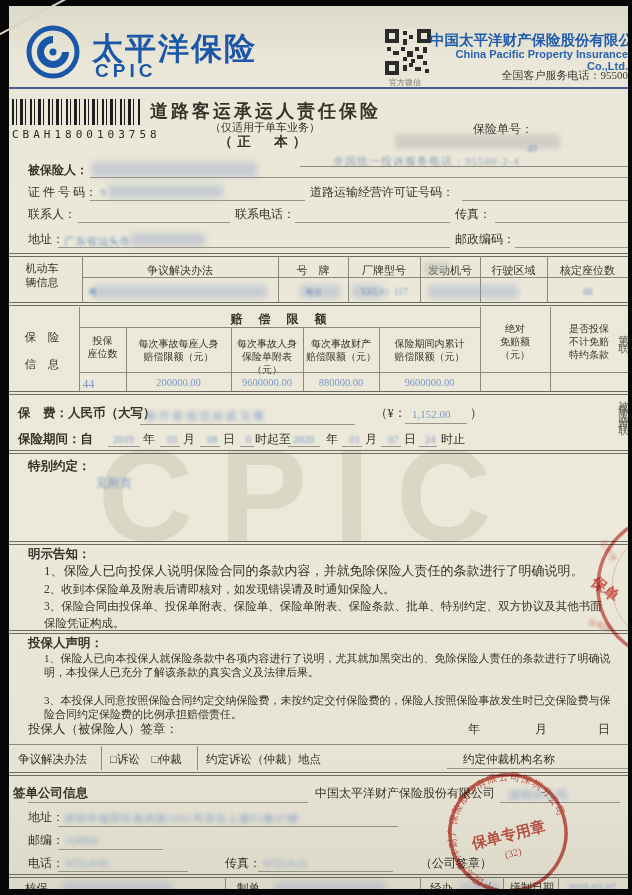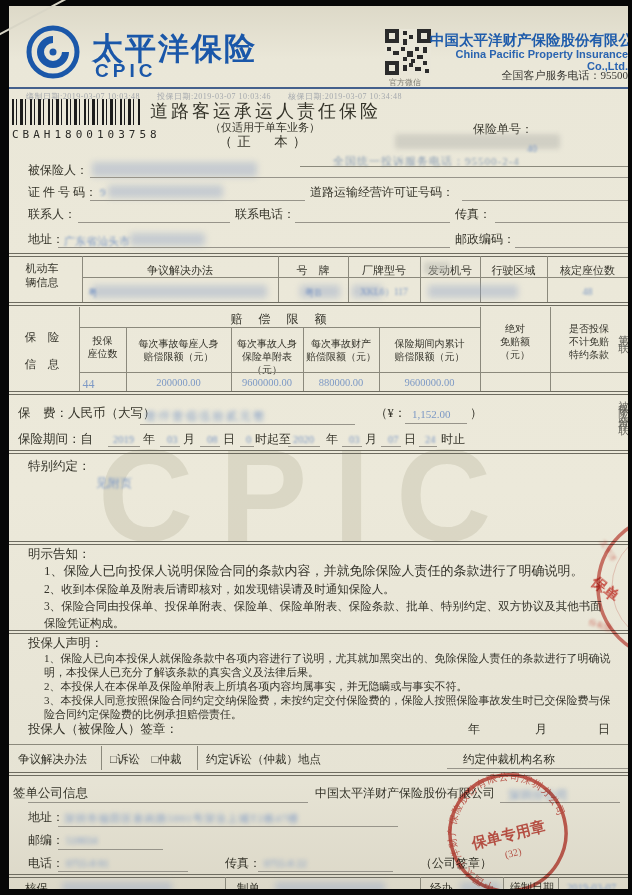--- a/index.html
+++ b/index.html
@@ -2,21 +2,21 @@
 <html><head>
 <meta charset="utf-8">
 <style>
   html,body{margin:0;padding:0}
   #page{position:relative;width:632px;height:895px;background:#070707;overflow:hidden;
         font-family:"Liberation Serif","DejaVu Serif",serif}
   #paper{position:absolute;left:9px;top:6px;width:619px;height:883px;
          background:linear-gradient(180deg,#ddd9c8,#eae7d8 6%,#ecE9da 55%,#e6e3d4 88%,#dcd8c8)}
   .abs{position:absolute}
   .t{color:#343329;font-size:12px;line-height:1.25;white-space:nowrap}
-  .b{font-weight:normal}
+  .b{font-weight:bold}
   .c{text-align:center}
   .pre{white-space:pre-line}
   .blue{color:#7d99c5}
   .gray{color:#a4a8ad}
   .bl06{filter:blur(.6px)}
   .bl1{filter:blur(1.2px)}
   .bl2{filter:blur(2.2px)}
   .streak{background:rgba(146,162,198,.40);filter:blur(3px);border-radius:2px}
   .gstreak{background:rgba(188,188,180,.55);filter:blur(2.5px);border-radius:2px}
   .ul{border-bottom:1px solid #97948a;height:0}
@@ -79,21 +79,20 @@
         <rect x="20" y="20" width="2" height="2"></rect>
     </g>
   </svg>
   <div class="abs" style="left:389px;top:77px;font-size:8px;color:#77756c">官方微信</div>
 
   <div class="abs" style="left:430px;top:31px;width:198px;text-align:right;font-size:14.5px;font-weight:bold;color:#1f5cab;font-family:'Liberation Sans','DejaVu Sans',sans-serif;white-space:nowrap">中国太平洋财产保险股份有限公司</div>
   <div class="abs" style="left:430px;top:48px;width:198px;text-align:right;font-size:11px;font-weight:bold;color:#2a64b0;font-family:'Liberation Sans','DejaVu Sans',sans-serif">China Pacific Property Insurance Co.,Ltd.</div>
   <div class="abs" style="left:430px;top:68px;width:198px;text-align:right;font-size:11px;color:#3a3934">全国客户服务电话：95500</div>
 
   <div class="abs" style="left:9px;top:87px;width:619px;border-top:2.5px solid #44608c"></div>
-  <div class="abs gray bl06" style="left:26px;top:91px;font-size:8px;letter-spacing:.5px">缮制日期:2019-03-07 10:03:48　　投保日期:2019-03-07 10:03:46　　核保日期:2019-03-07 10:34:48</div>
 
   <div class="abs barcode" style="left:12px;top:99px;width:130px;height:26px"></div>
   <div class="abs mono" style="left:12px;top:128px;font-size:11px;letter-spacing:4px;color:#2a2a26">CBAH1800103758</div>
 
   <div class="abs t b c" style="left:150px;top:100px;width:230px;font-size:18px;letter-spacing:3px">道路客运承运人责任保险</div>
   <div class="abs t b c" style="left:150px;top:134px;width:230px;font-size:13.5px;letter-spacing:5px">（正　本）</div>
   <div class="abs t c" style="left:150px;top:121px;width:230px;font-size:11px">（仅适用于单车业务）</div>
 
   <div class="abs t" style="left:473px;top:122px;font-size:12px">保险单号：</div>
   <div class="abs gstreak" style="left:395px;top:134px;width:165px;height:15px"></div>
@@ -230,21 +229,20 @@
   <div class="abs dl" style="left:9px;top:541px;width:619px"></div>
 
   <div class="abs t b" style="left:28px;top:547px;font-size:12.5px">明示告知：</div>
   <div class="abs" style="left:44px;top:562px;width:572px;font-size:13px;line-height:1.45;color:#34332a">1、保险人已向投保人说明保险合同的条款内容，并就免除保险人责任的条款进行了明确说明。</div>
   <div class="abs" style="left:44px;top:581px;width:572px;font-size:11.5px;line-height:1.45;color:#34332a">2、收到本保险单及附表后请即核对，如发现错误请及时通知保险人。</div>
   <div class="abs" style="left:44px;top:598px;width:560px;font-size:11.5px;line-height:1.45;color:#34332a">3、保险合同由投保单、投保单附表、保险单、保险单附表、保险条款、批单、特别约定、双方协议及其他书面保险凭证构成。</div>
   <div class="abs dl" style="left:9px;top:630px;width:619px"></div>
 
   <div class="abs t b" style="left:28px;top:636px;font-size:12.5px">投保人声明：</div>
   <div class="abs" style="left:44px;top:651px;width:572px;font-size:11px;line-height:1.3;color:#34332a">1、保险人已向本投保人就保险条款中各项内容进行了说明，尤其就加黑突出的、免除保险人责任的条款进行了明确说明，本投保人已充分了解该条款的真实含义及法律后果。</div>
-  <div class="abs" style="left:44px;top:679px;width:572px;font-size:11px;line-height:1.3;color:#34332a">2、本投保人在本保单及保险单附表上所填各项内容均属事实，并无隐瞒或与事实不符。</div>
   <div class="abs" style="left:44px;top:693px;width:572px;font-size:11px;line-height:1.3;color:#34332a">3、本投保人同意按照保险合同约定交纳保险费，未按约定交付保险费的，保险人按照保险事故发生时已交保险费与保险合同约定保险费的比例承担赔偿责任。</div>
 
   <div class="abs t" style="left:28px;top:722px;font-size:12.5px">投保人（被保险人）签章：</div>
   <div class="abs t" style="left:468px;top:722px">年</div>
   <div class="abs t" style="left:535px;top:722px">月</div>
   <div class="abs t" style="left:598px;top:722px">日</div>
 
   <div class="abs hl" style="left:9px;top:744px;width:619px"></div>
   <div class="abs t" style="left:18px;top:752px;font-size:11.5px">争议解决办法</div>
   <div class="abs vl" style="left:101px;top:746px;height:24px"></div>

